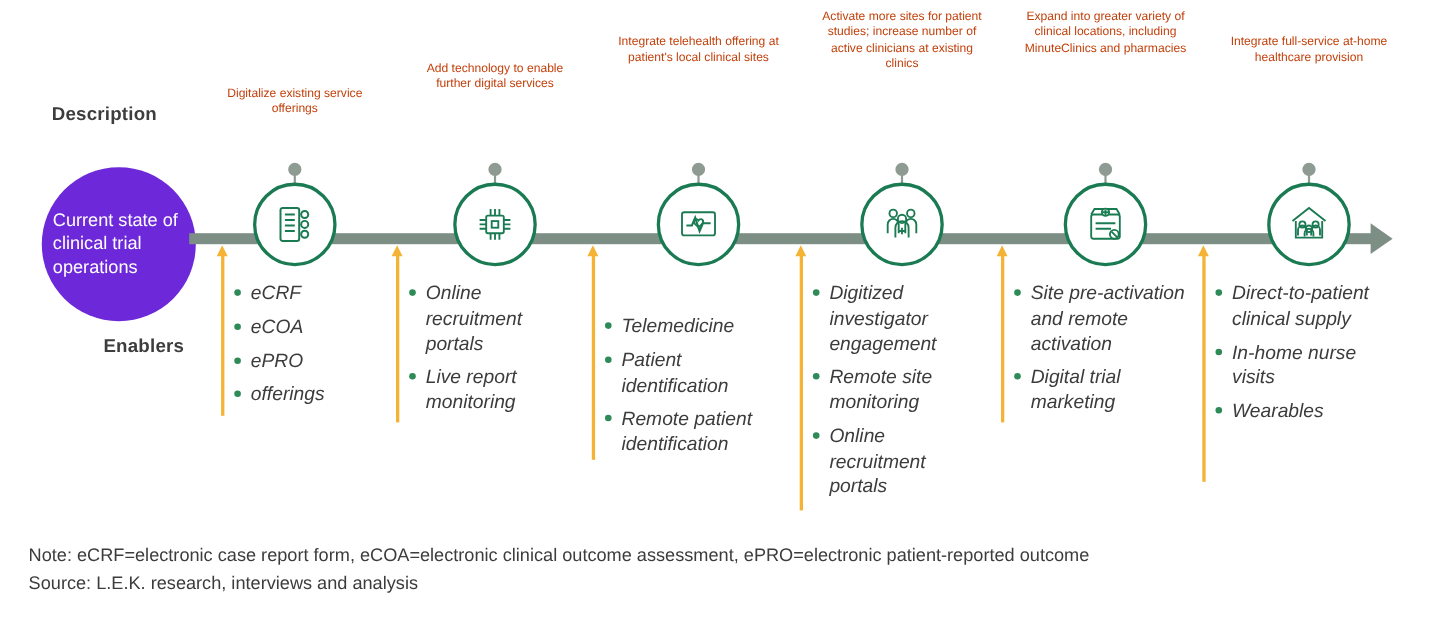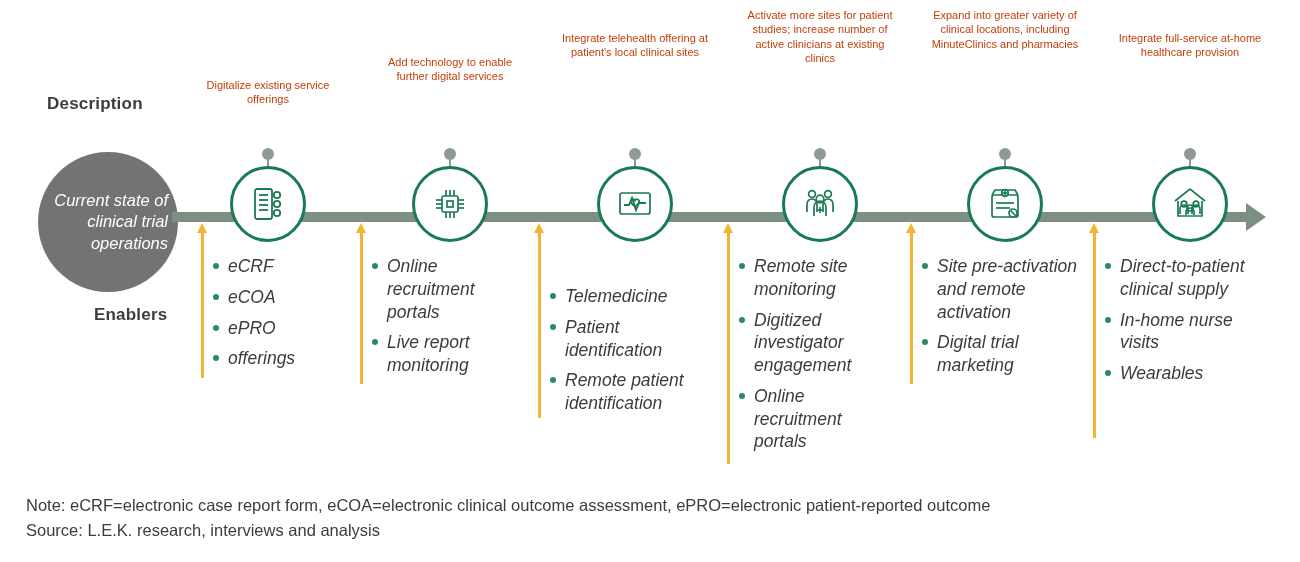--- a/index.html
+++ b/index.html
@@ -32,31 +32,30 @@
   #label-enablers { left: 62px; top: 305px; margin-left: 32px; }
 
   
   #current-state {
     position: absolute;
     left: 38px;
     top: 152px;
     width: 140px;
     height: 140px;
     border-radius: 50%;
-    background: #737373;
+    background: #6d28d9;
     color: #ffffff;
     display: flex;
     align-items: center;
     justify-content: center;
-    text-align: right;
+    text-align: left;
     font-size: 16.5px;
     line-height: 1.28;
     padding: 0 10px;
     box-sizing: border-box;
-    font-style: italic;
   }
 
   
   #timeline-bar {
     position: absolute;
     left: 172px;
     top: 212px;
     width: 1078px;
     height: 10px;
     background: #7d8f85;
@@ -288,22 +287,22 @@
             <path d="M25 30 v-8 a5 5 0 0 1 10 0 v8"></path>
           <circle cx="22" cy="17" r="3.8"></circle>
             <path d="M16 34 v-9 a6 6 0 0 1 12 0 v9"></path>
           <line x1="22" y1="25" x2="22" y2="31"></line>
             <line x1="19" y1="28" x2="25" y2="28"></line>
         </svg>
       </div>
     </div>
     <div class="enabler-arrow" style="left:-18px; top:232px; height:232px;"></div>
     <ul class="enabler-list" style="left:-6px; top:255px;">
+      <li>Digitized investigator engagement</li>
       <li>Remote site monitoring</li>
-      <li>Digitized investigator engagement</li>
       <li>Online recruitment portals</li>
     </ul>
   </div>
 
   <div class="stage" style="left:930px;">
     <div class="stage-desc" style="top:8px;">Expand into greater variety of clinical locations, including MinuteClinics and pharmacies</div>
     <div class="stage-node">
       <div class="node-dot"></div>
       <div class="node-stem"></div>
       <div class="node-circle">

